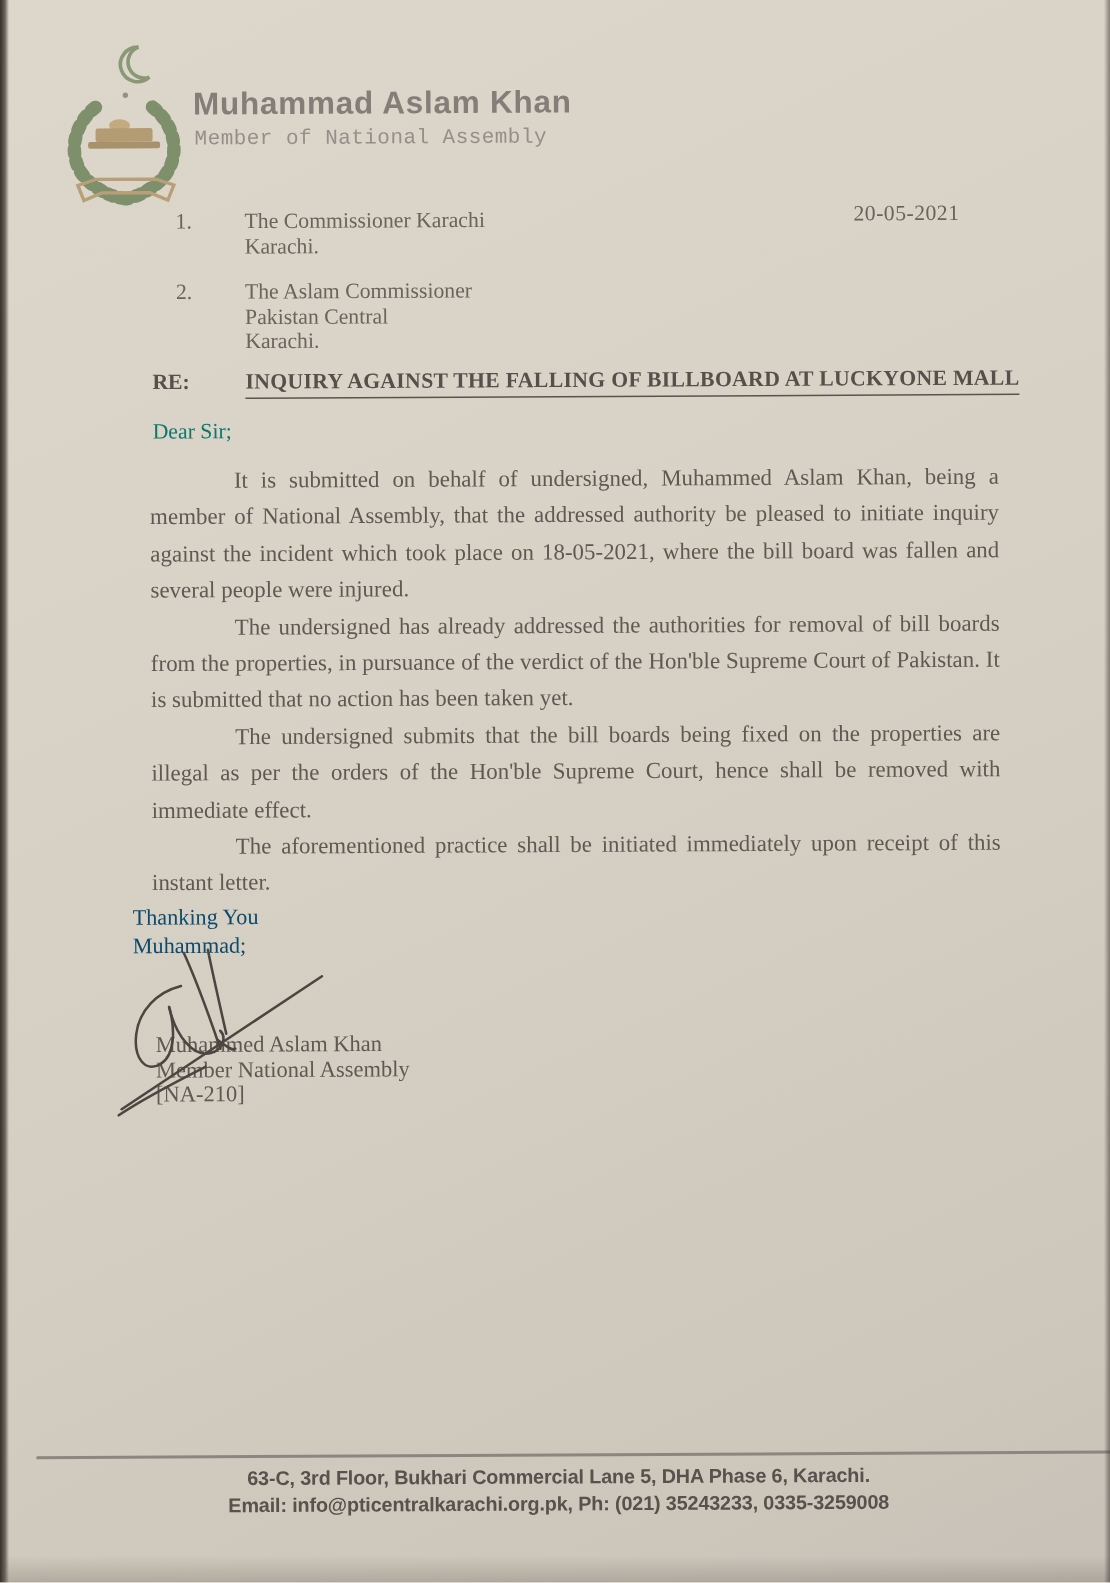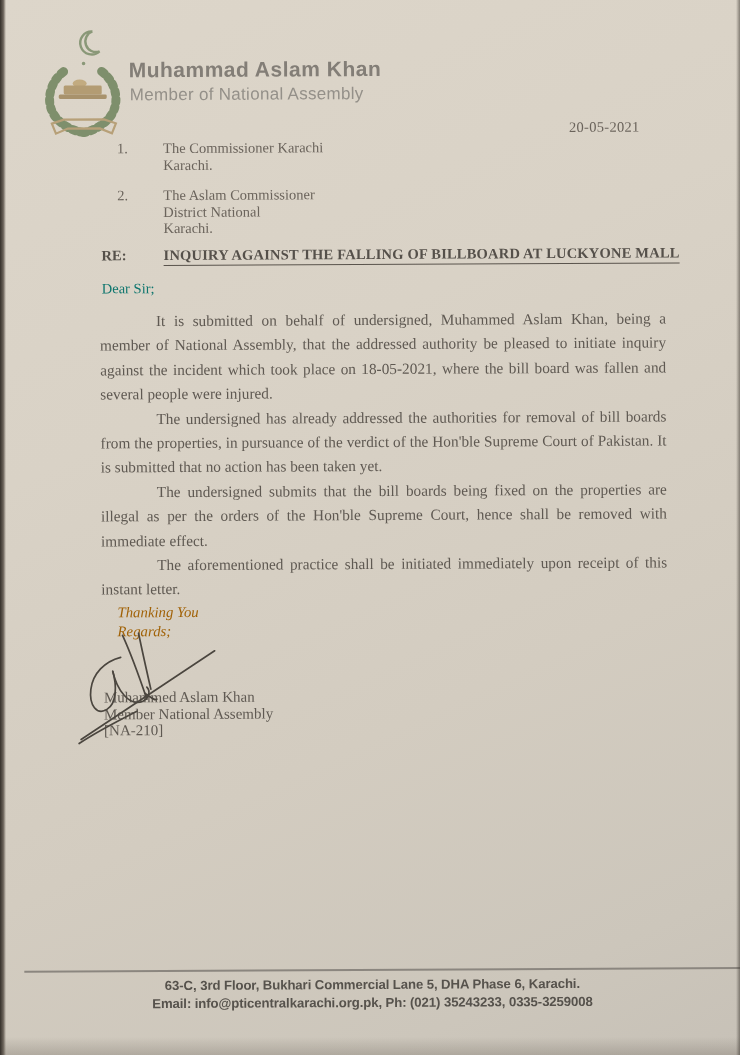--- a/index.html
+++ b/index.html
@@ -32,47 +32,47 @@
   
   .logo { position: absolute; left: 40px; top: 26px; }
   .headname {
     position: absolute; left: 131px; top: 57px;
     font-family: "Liberation Sans", sans-serif;
     font-weight: bold; font-size: 21px; letter-spacing: 0.5px;
     color: #837e77;
   }
   .headtitle {
     position: absolute; left: 132px; top: 84px;
-    font-family: Liberation Sans, sans-serif;
-    font-size: 17px; color: #949089; letter-spacing: 0.3px;
+    font-family: Liberation Mono, monospace;
+    font-size: 14px; color: #949089; letter-spacing: 0.3px;
   }
   
   .date {
-    position: absolute; left: 571px; top: 120px;
+    position: absolute; left: 571px; top: 136px;
     font-size: 14.5px; color: #6a635b; letter-spacing: 0.3px;
   }
   
   .addr { position: absolute; left: 119px; top: 139px; color: #6b645c; font-size: 14.5px; }
   .addr-item { display: flex; margin-bottom: 14px; }
   .addr-num { width: 46px; }
   .addr-lines div { line-height: 16.5px; }
   
   .subject { position: absolute; left: 103px; top: 246px; font-size: 14.5px; color: #55504a; font-weight: bold; display: flex; }
   .subject .re { width: 62px; }
   .subject .subj-text { border-bottom: 1.6px solid #5a544d; padding-bottom: 1px; letter-spacing: 0.2px; }
   .salutation { position: absolute; left: 103px; top: 279px; font-size: 14.5px; color: #0f766e; }
   
   .bodytext {
     position: absolute; left: 101px; top: 308px; width: 566px;
     font-size: 15.3px; color: #5f5952; line-height: 24.4px;
     text-align: justify;
   }
   .bodytext p { margin: 0; text-indent: 56px; }
   
-  .closing { position: absolute; left: 117px; top: 602px; font-size: 14.8px; color: #a16207; line-height: 18.5px; font-style: italic; }
+  .closing { position: absolute; left: 88px; top: 602px; font-size: 14.8px; color: #0c4a6e; line-height: 18.5px; }
   .sig-svg { position: absolute; left: 76px; top: 626px; z-index: 2; }
   .signatory { position: absolute; left: 103px; top: 688px; font-size: 15px; color: #5f5952; line-height: 16.5px; }
   
   .footer-line {
     position: absolute; left: 22px; right: 0; top: 969px; height: 2px;
     background: #8b867f;
   }
   .footer-text {
     position: absolute; left: 0; right: 0; top: 976px;
     text-align: center;
@@ -116,21 +116,21 @@
       <div class="addr-num">1.</div>
       <div class="addr-lines">
         <div>The Commissioner Karachi</div>
         <div>Karachi.</div>
       </div>
     </div>
     <div class="addr-item">
       <div class="addr-num">2.</div>
       <div class="addr-lines">
         <div>The Aslam Commissioner</div>
-        <div>District National</div>
+        <div>Pakistan Central</div>
         <div>Karachi.</div>
       </div>
     </div>
   </div>
 
   <div class="subject">
     <span class="re">RE:</span>
     <span class="subj-text">INQUIRY AGAINST THE FALLING OF BILLBOARD AT LUCKYONE MALL</span>
   </div>
 
@@ -138,21 +138,21 @@
 
   <div class="bodytext">
     <p>It is submitted on behalf of undersigned, Muhammed Aslam Khan, being a member of National Assembly, that the addressed authority be pleased to initiate inquiry against the incident which took place on 18-05-2021, where the bill board was fallen and several people were injured.</p>
     <p>The undersigned has already addressed the authorities for removal of bill boards from the properties, in pursuance of the verdict of the Hon'ble Supreme Court of Pakistan. It is submitted that no action has been taken yet.</p>
     <p>The undersigned submits that the bill boards being fixed on the properties are illegal as per the orders of the Hon'ble Supreme Court, hence shall be removed with immediate effect.</p>
     <p>The aforementioned practice shall be initiated immediately upon receipt of this instant letter.</p>
   </div>
 
   <div class="closing">
     <div>Thanking You</div>
-    <div>Regards;</div>
+    <div>Muhammad;</div>
   </div>
 
   <svg class="sig-svg" width="160" height="120" viewBox="0 0 160 120">
     <g fill="none" stroke="#4b463f" stroke-width="1.7" stroke-linecap="round">
       <path d="M46 8 C55 28 62 48 70 72"></path>
       <path d="M62 6 C66 26 70 44 74 62"></path>
       <path d="M44 30 C28 34 16 46 14 62 C12 78 20 88 30 82 C40 76 40 58 36 44"></path>
       <path d="M36 44 C40 62 52 80 66 74 C72 71 74 64 70 60"></path>
       <path d="M68 66 C74 70 78 74 80 72"></path>
       <path d="M4 112 L138 24"></path>

